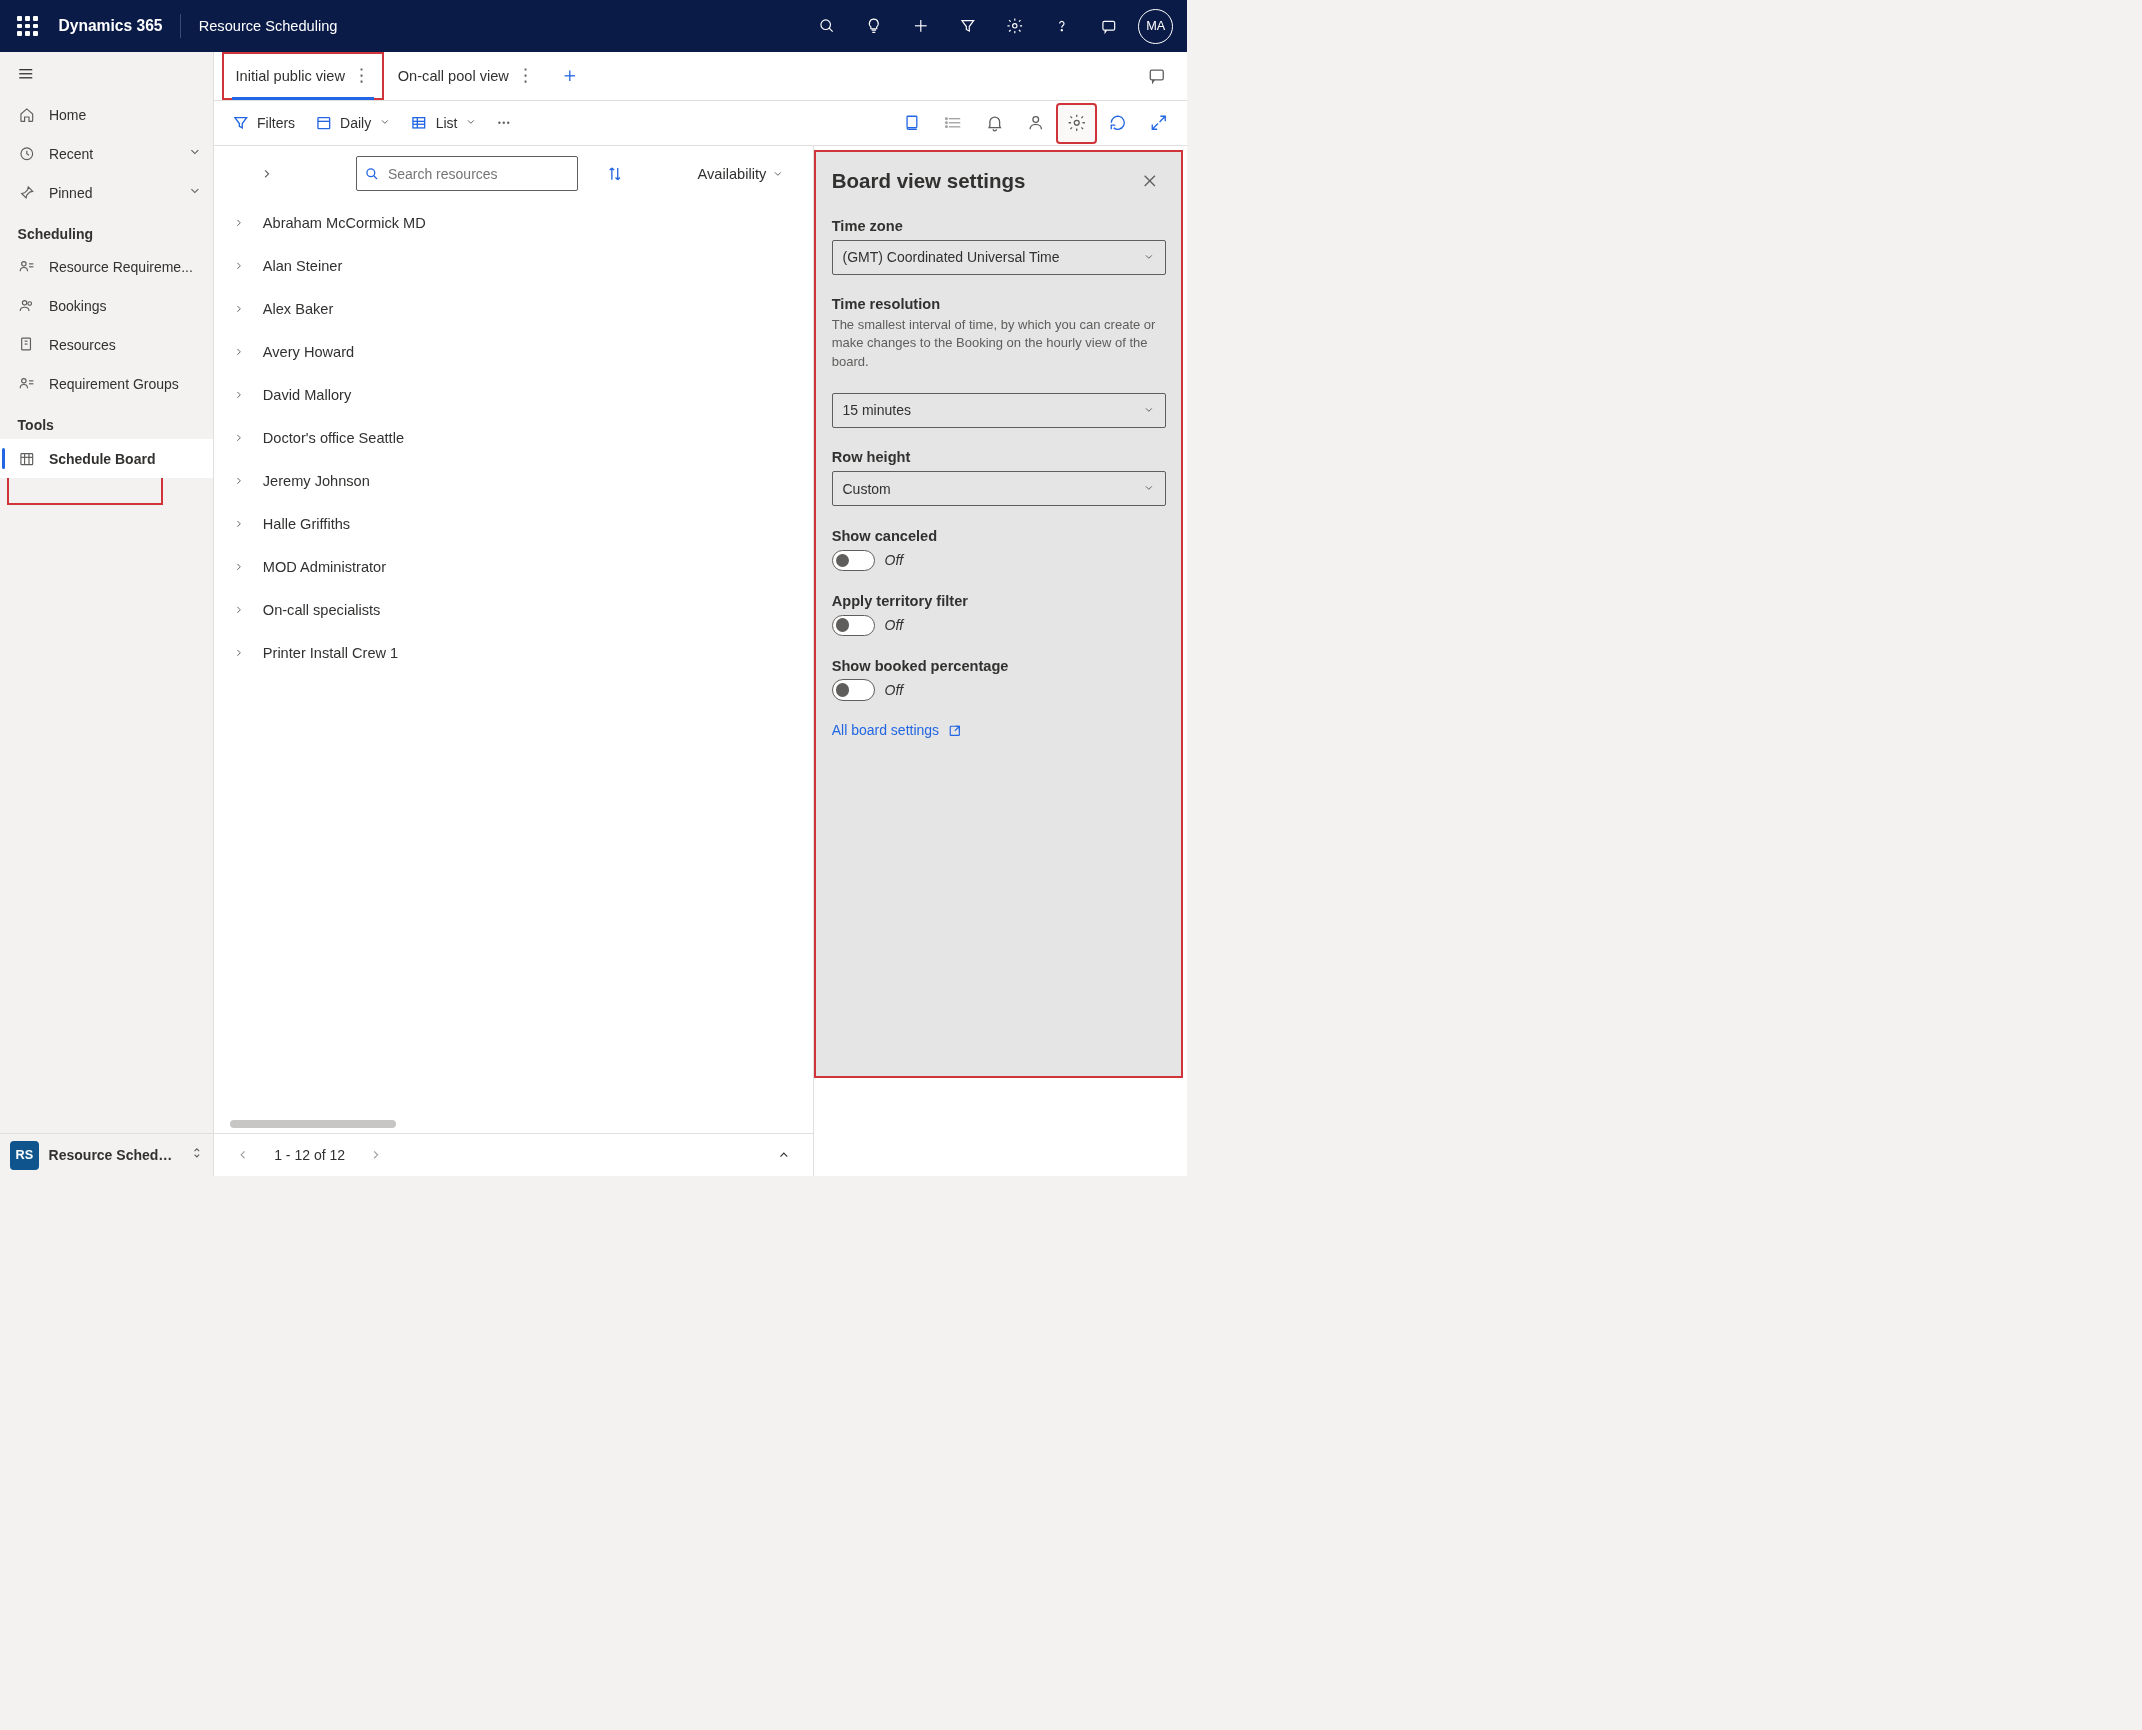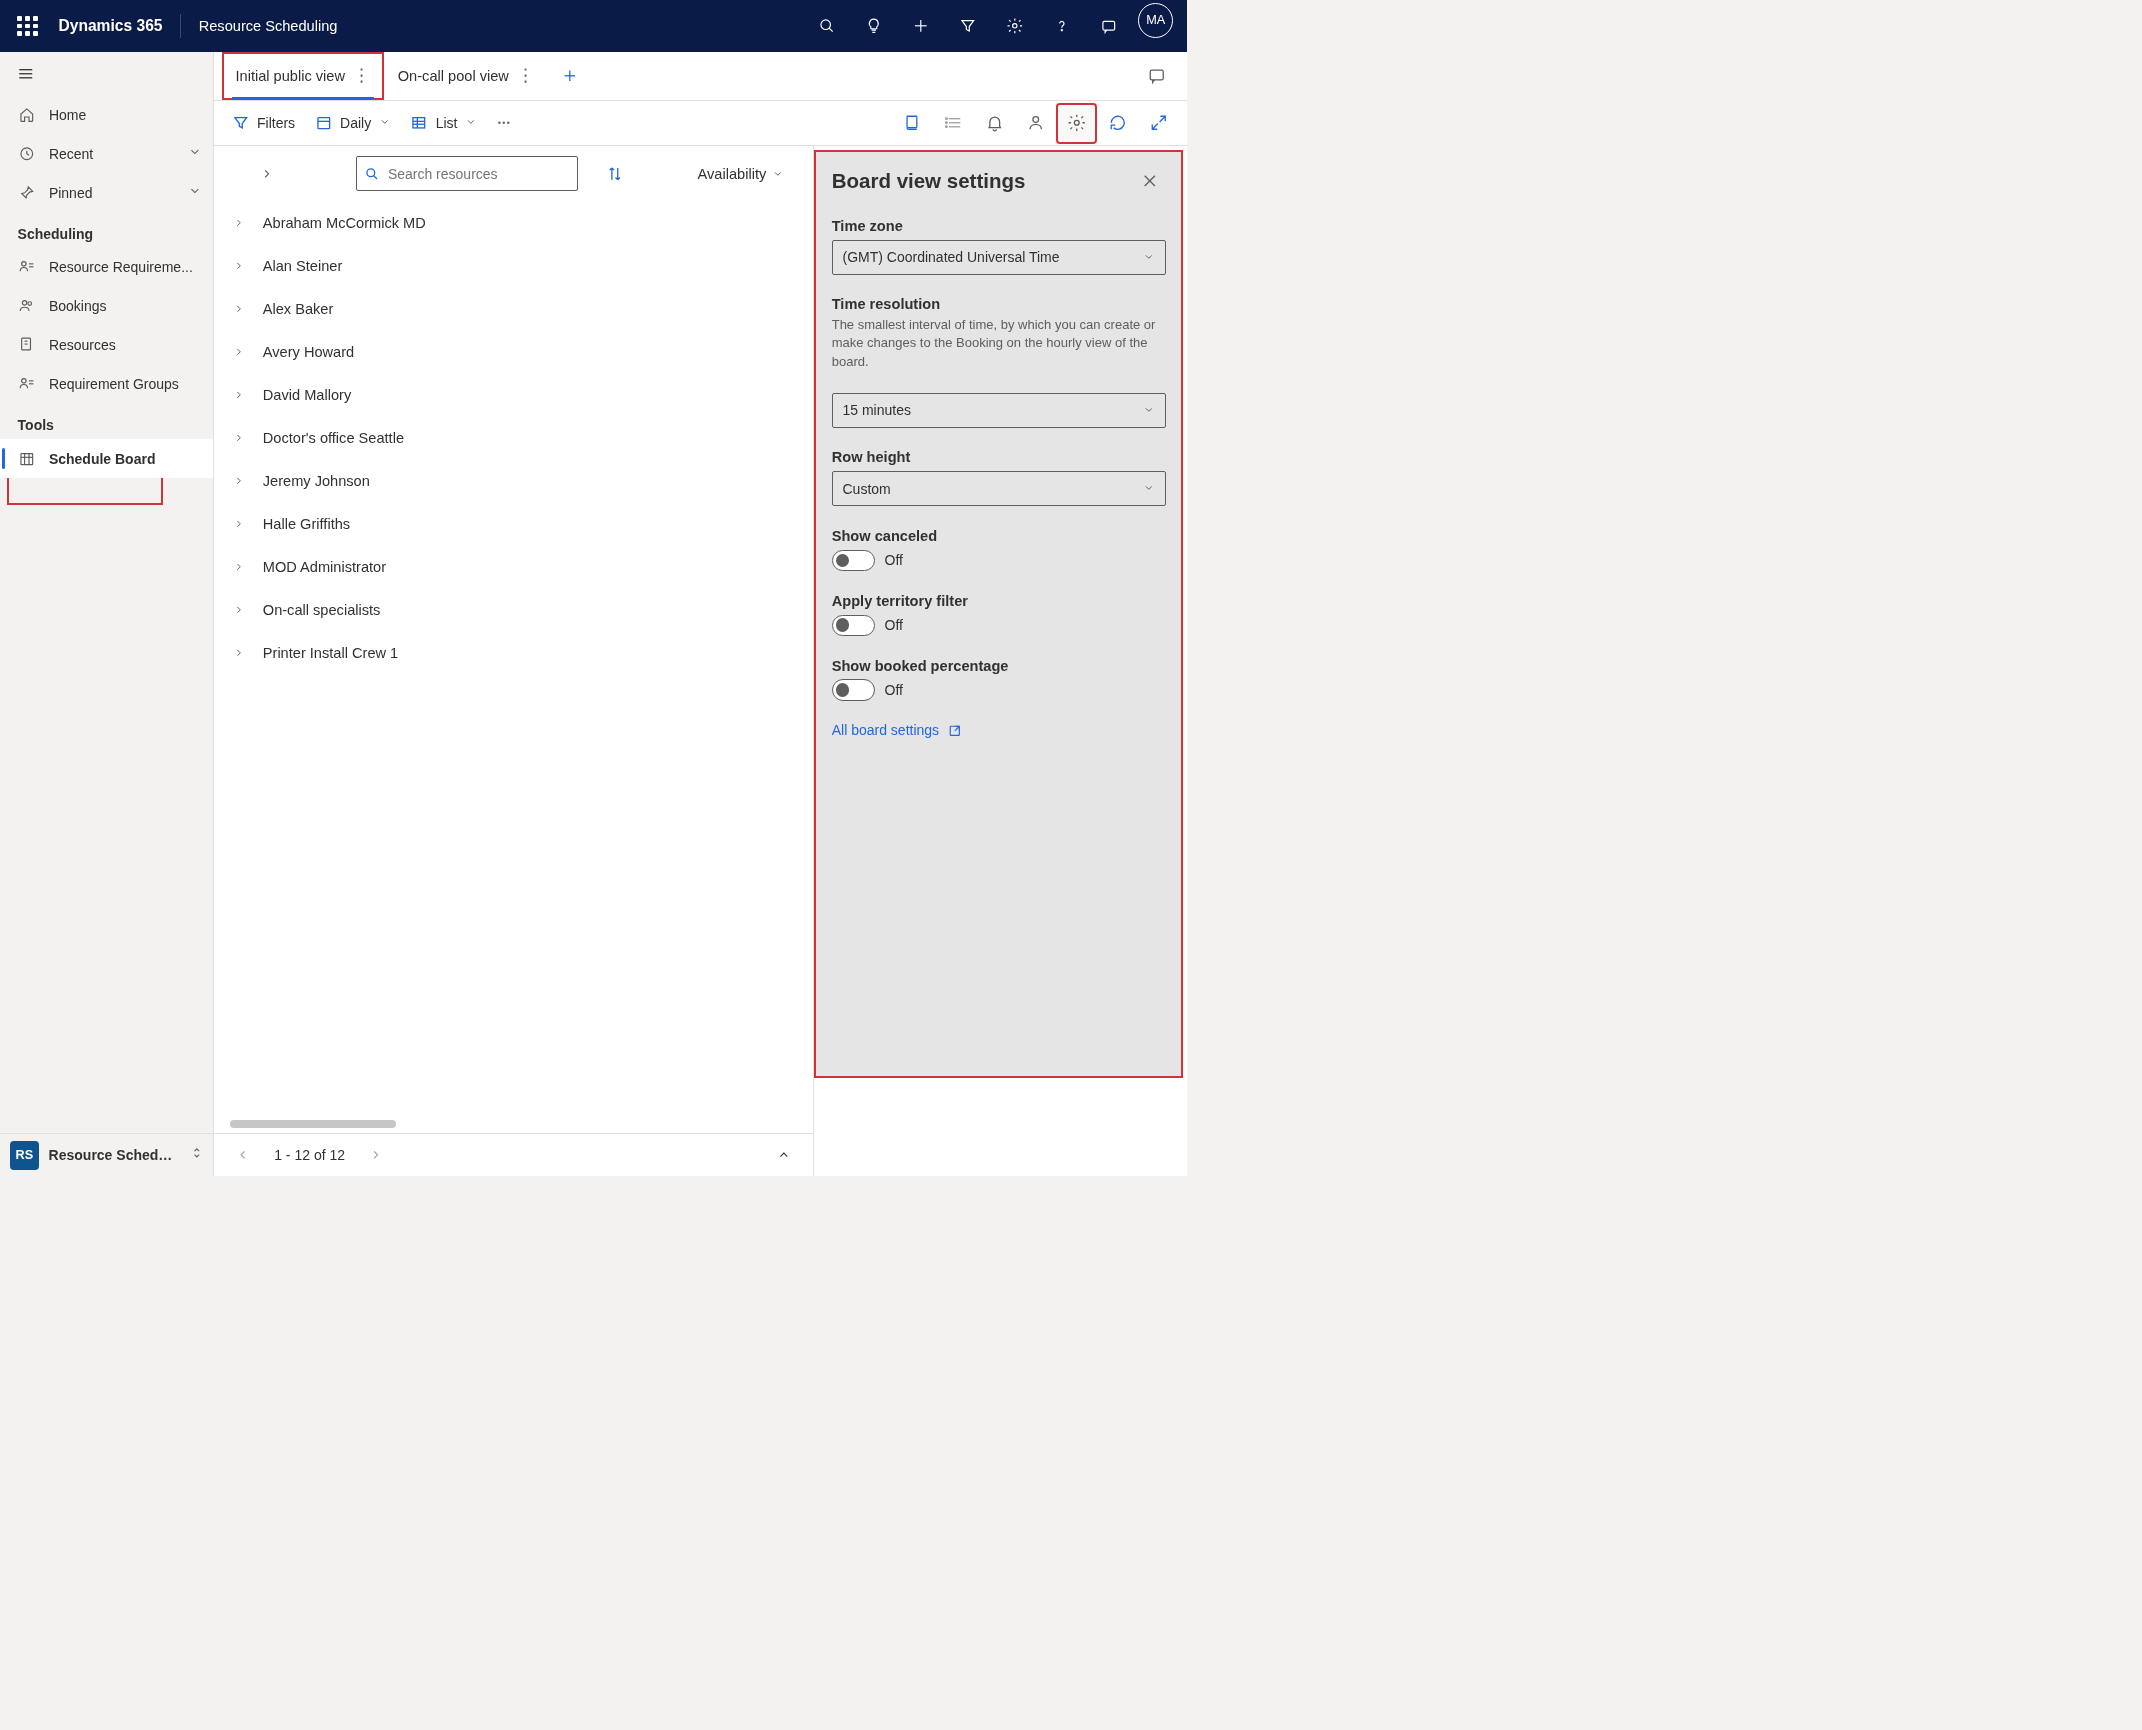--- a/index.html
+++ b/index.html
@@ -8,21 +8,21 @@
 
 
 .header { height: 52px; background: #0b1b48; color: #fff; display: flex; align-items: center; padding: 0 7.8px; }
 .waffle { width: 39px; height: 39px; display:flex;align-items:center;justify-content:center; cursor:pointer;}
 .waffle-grid { display:grid; grid-template-columns:repeat(3,4.9px); grid-template-rows:repeat(3,4.9px); gap:2.9px; }
 .waffle-grid span { width:4.9px;height:4.9px;background:#fff;border-radius:1px; }
 .brand { font-weight:600; font-size:15.6px; margin-left:11.7px; }
 .divider { width:1px; height:23.4px; background:#3b4a73; margin:0 17.6px; }
 .subtitle { font-size:14.6px; font-weight:400; color:#fff; }
 .header-spacer { flex:1; }
-.header-icons { display:flex; align-items:flex-start; gap:0; }
+.header-icons { display:flex; align-items:center; gap:0; }
 .hicon { width:47px; height:47px; display:flex; align-items:center; justify-content:center; cursor:pointer; }
 .hicon svg { stroke:#fff; fill:none; }
 .avatar { width:35px;height:35px;border:1px solid #fff;border-radius:50%;display:flex;align-items:center;justify-content:center;color:#fff;font-size:12.7px;margin-left:5.9px;margin-right:5.9px;cursor:pointer;}
 
 
 .body { flex:1; display:flex; overflow:hidden; }
 
 
 .sidebar { width:214px; background:#f3f2f1; display:flex; flex-direction:column; border-right:1px solid #e1dfdd; }
 .hamburger { height:43px; display:flex; align-items:center; padding-left:15.6px; cursor:pointer;}
@@ -87,21 +87,21 @@
 .settings-head { display:flex; align-items:center; justify-content:space-between; margin-bottom:21.5px;}
 .settings-head h2 { font-size:20.5px; font-weight:600;}
 .close-btn { width:31px;height:31px;display:flex;align-items:center;justify-content:center;cursor:pointer;}
 .field-label { font-size:14.6px; font-weight:600; margin-bottom:5.9px; display:block;}
 .field-help { font-size:13px; color:#605e5c; margin:-2px 0 22px; line-height:1.4;}
 .select { height:35px; border:1px solid #605e5c; border-radius:2px; display:flex; align-items:center; justify-content:space-between; padding:0 9.8px; font-size:14px; cursor:pointer; margin-bottom:21.5px;}
 .select .chev svg { stroke:#605e5c; }
 .toggle-row { display:flex; align-items:center; gap:9.8px; margin-top:3.9px; margin-bottom:21.5px;}
 .toggle { width:43px; height:21.5px; border:1px solid #605e5c; border-radius:11.7px; position:relative; cursor:pointer; background:#fff;}
 .toggle .knob { width:13.7px;height:13.7px;border-radius:50%;background:#605e5c;position:absolute;top:2.9px;left:2.9px;}
-.toggle-label { font-size:14px; }
+.toggle-label { font-size:14px;font-style:italic; }
 .link-row { display:flex;align-items:center;gap:7.8px;color:#2266e3;font-size:14px;cursor:pointer;}
 
 
 .pager { height:43px; border-top:1px solid #e1dfdd; display:flex; align-items:center; padding:0 15.6px; gap:17.6px; background:#fff;}
 .pgbtn { width:27px;height:27px;display:flex;align-items:center;justify-content:center;cursor:pointer;border-radius:3.9px;}
 .pgbtn svg { stroke:#a19f9d; fill:none;}
 .pgbtn.active svg { stroke:#323130; }
 .pgtext { font-size:14px; }
 .pager-spacer{flex:1;}
 

